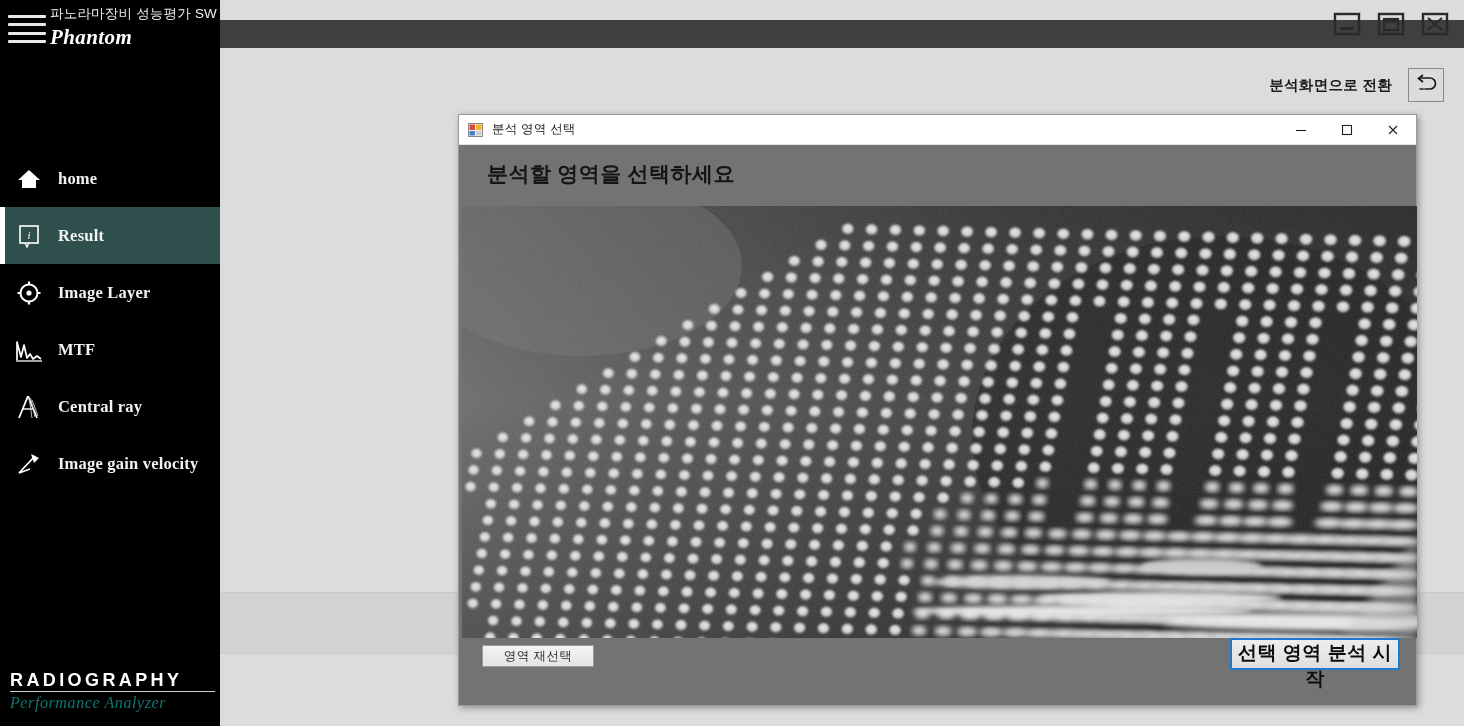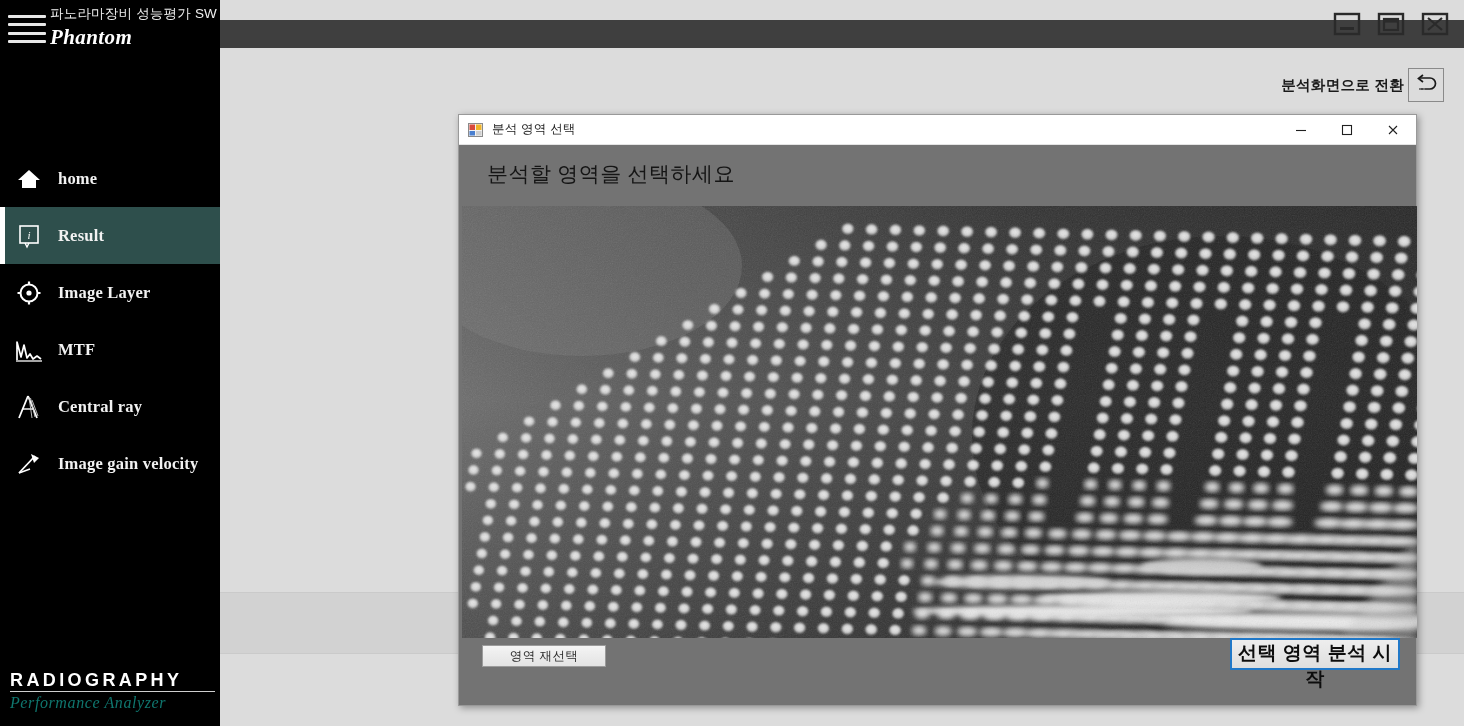--- a/index.html
+++ b/index.html
@@ -68,21 +68,21 @@
     position:absolute; left:0; top:20px; width:1244px; height:28px; background:#3f3f3f;
   }
   #wincontrols {
     position:absolute; right:14px; top:0; height:48px; display:flex;
     align-items:center; gap:14px;
   }
   .wc { width:30px; height:30px; cursor:pointer; }
   .wc svg { display:block; }
 
   #switchbar {
-    position:absolute; right:20px; top:68px; display:flex; align-items:center; gap:4px;
+    position:absolute; right:20px; top:68px; display:flex; align-items:center; gap:16px;
   }
   #switch-label { font-size:14.5px; font-weight:bold; color:#1a1a1a; letter-spacing:.3px; }
   #switch-btn {
     width:36px; height:34px; border:1px solid #8a8a8a; background:#dcdcdc;
     display:flex; align-items:center; justify-content:center; cursor:pointer;
   }
 
   #bgpanel {
     position:absolute; left:0; top:592px; width:1244px; height:62px;
     background:#d2d2d2; border-top:1px solid #cacaca; border-bottom:1px solid #cacaca;
@@ -106,32 +106,32 @@
   }
   #dlg-appicon { width:16px; height:16px; margin:0 8px 0 9px; flex:0 0 16px; }
   #dlg-title { font-size:12.5px; color:#1b1b1b; letter-spacing:.2px; }
   #dlg-wc { margin-left:auto; display:flex; height:30px; }
   .dwc {
     width:46px; height:30px; display:flex; align-items:center; justify-content:center;
     cursor:pointer;
   }
   #dlg-heading {
     height:57px; display:flex; align-items:center; padding-left:28px;
-    font-family:"Liberation Serif", serif; font-size:21px; color:#151515; letter-spacing:.5px;
+    font-family:"Liberation Serif", serif; font-size:21px; color:#151515; letter-spacing:.5px;font-weight:bold;
   }
   #dlg-image {
     position:absolute; left:3px; top:91px; width:955px; height:432px;
     background:#4a4a4a; overflow:hidden;
   }
   #dlg-image svg { display:block; width:955px; height:432px; }
   #dlg-footer {
     position:absolute; left:0; bottom:0; width:959px; height:68px;
   }
   #btn-reselect {
-    position:absolute; left:23px; top:8px; width:124px; height:22px;
+    position:absolute; left:23px; top:8px; width:112px; height:22px;
     background:linear-gradient(#f4f4f4,#e3e3e3); border:1px solid #9b9b9b;
     font-size:12.5px; color:#2b2b2b; cursor:pointer; letter-spacing:.4px;
   }
   #btn-start {
     position:absolute; right:18px; top:1px; width:170px; height:32px;
     background:linear-gradient(#eeeeee,#dedede); border:2px solid #2078c8;
     font-size:19px; font-weight:bold; color:#0d0d0d; cursor:pointer; letter-spacing:.5px;
   }
 </style>
 </head>

